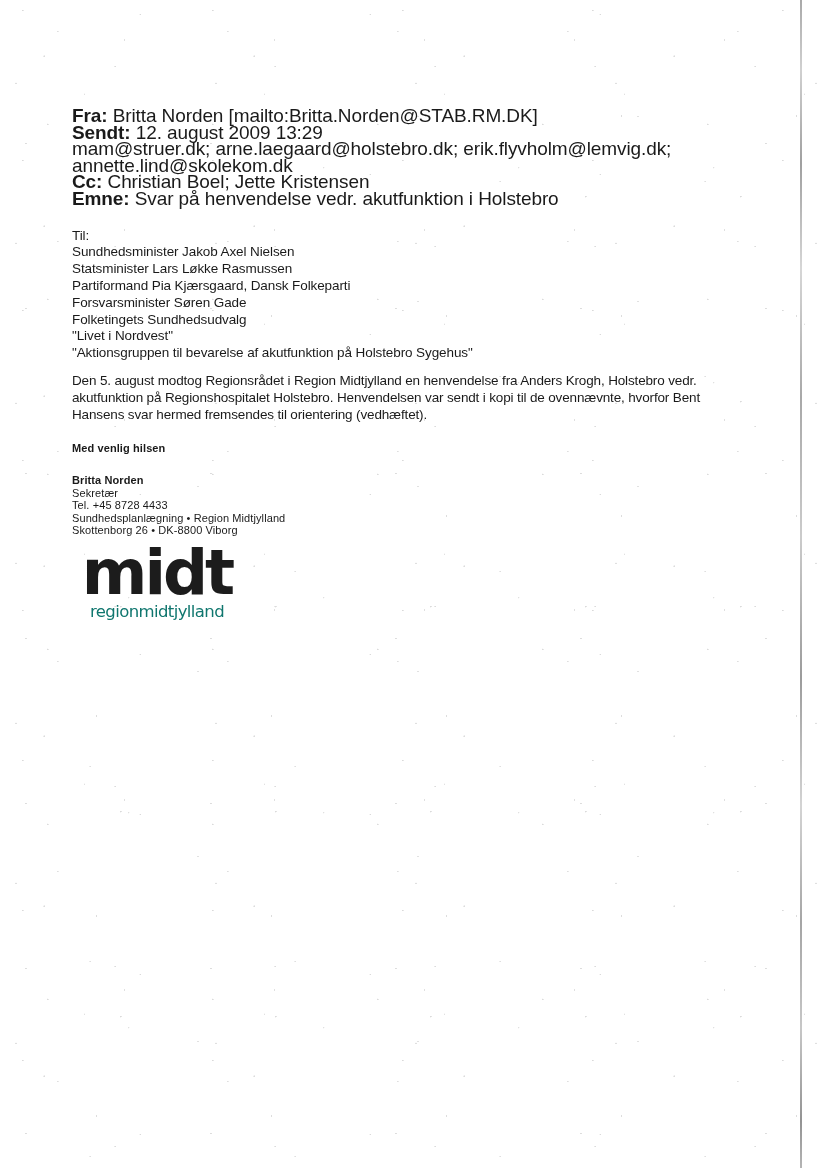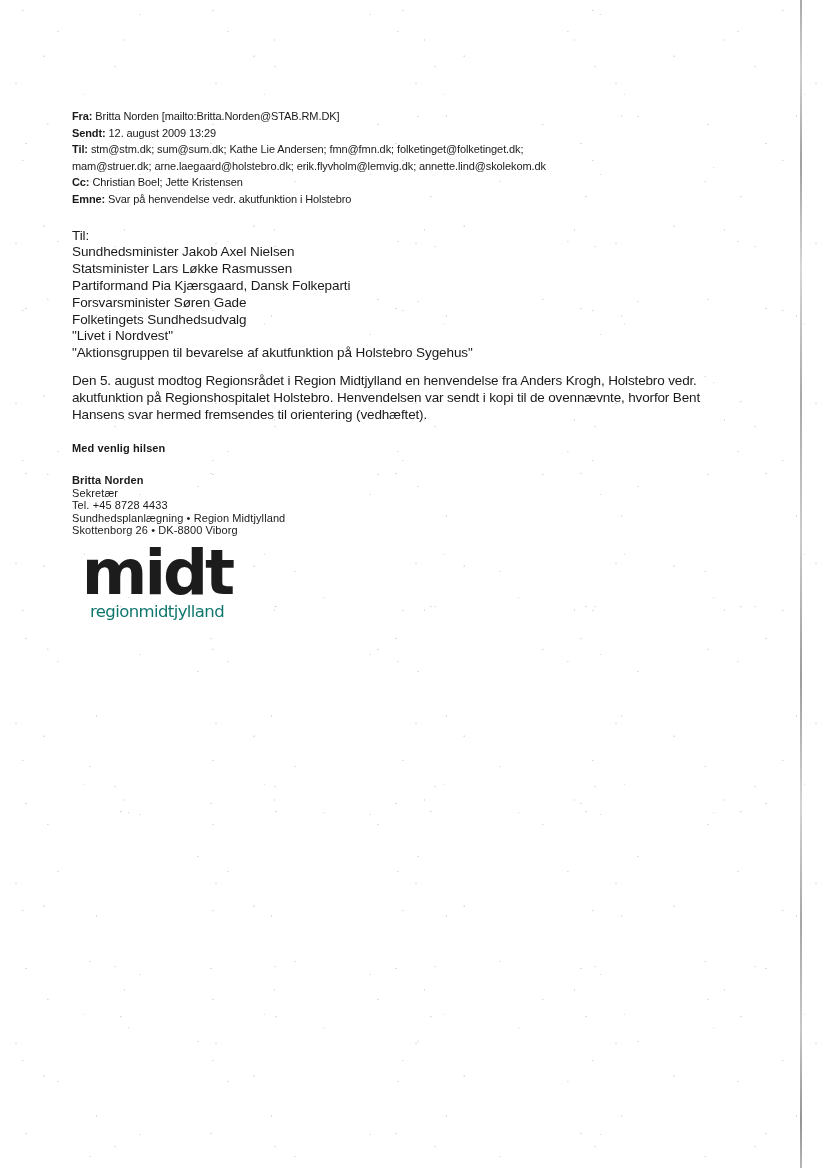--- a/index.html
+++ b/index.html
@@ -64,21 +64,21 @@
 
   .content {
     position: absolute;
     left: 72px;
     top: 108px;
     width: 680px;
   }
 
   
   .mail-header {
-    font-size: 11px;
+    font-size: 19px;
     line-height: 16.6px;
     letter-spacing: -0.1px;
   }
   .mail-header .lbl {
     font-weight: bold;
   }
   .mail-header .row {
     white-space: normal;
   }
 
@@ -147,24 +147,20 @@
     <div class="mail-header">
       <div class="row">
         <span class="lbl">Fra:</span>
         <span>Britta Norden [mailto:Britta.Norden@STAB.RM.DK]</span>
       </div>
       <div class="row">
         <span class="lbl">Sendt:</span>
         <span>12. august 2009 13:29</span>
       </div>
       <div class="row">
-        <span class="lbl">Til:</span>
-        <span>stm@stm.dk; sum@sum.dk; Kathe Lie Andersen; fmn@fmn.dk; folketinget@folketinget.dk;</span>
-      </div>
-      <div class="row">
         <span>mam@struer.dk; arne.laegaard@holstebro.dk; erik.flyvholm@lemvig.dk; annette.lind@skolekom.dk</span>
       </div>
       <div class="row">
         <span class="lbl">Cc:</span>
         <span>Christian Boel; Jette Kristensen</span>
       </div>
       <div class="row">
         <span class="lbl">Emne:</span>
         <span>Svar på henvendelse vedr. akutfunktion i Holstebro</span>
       </div>

